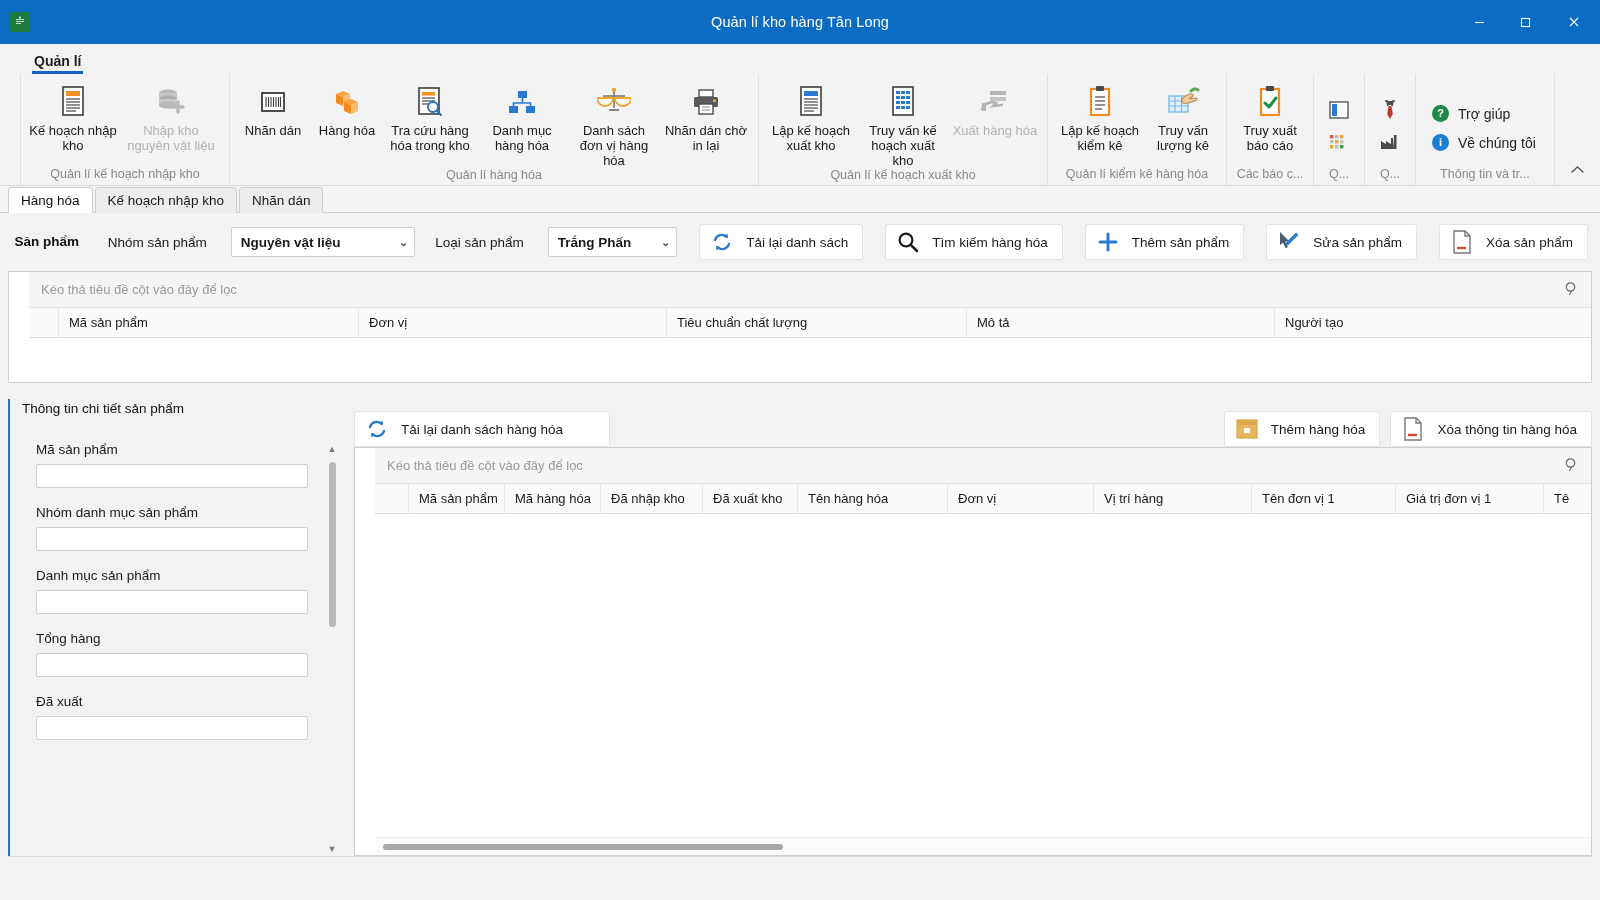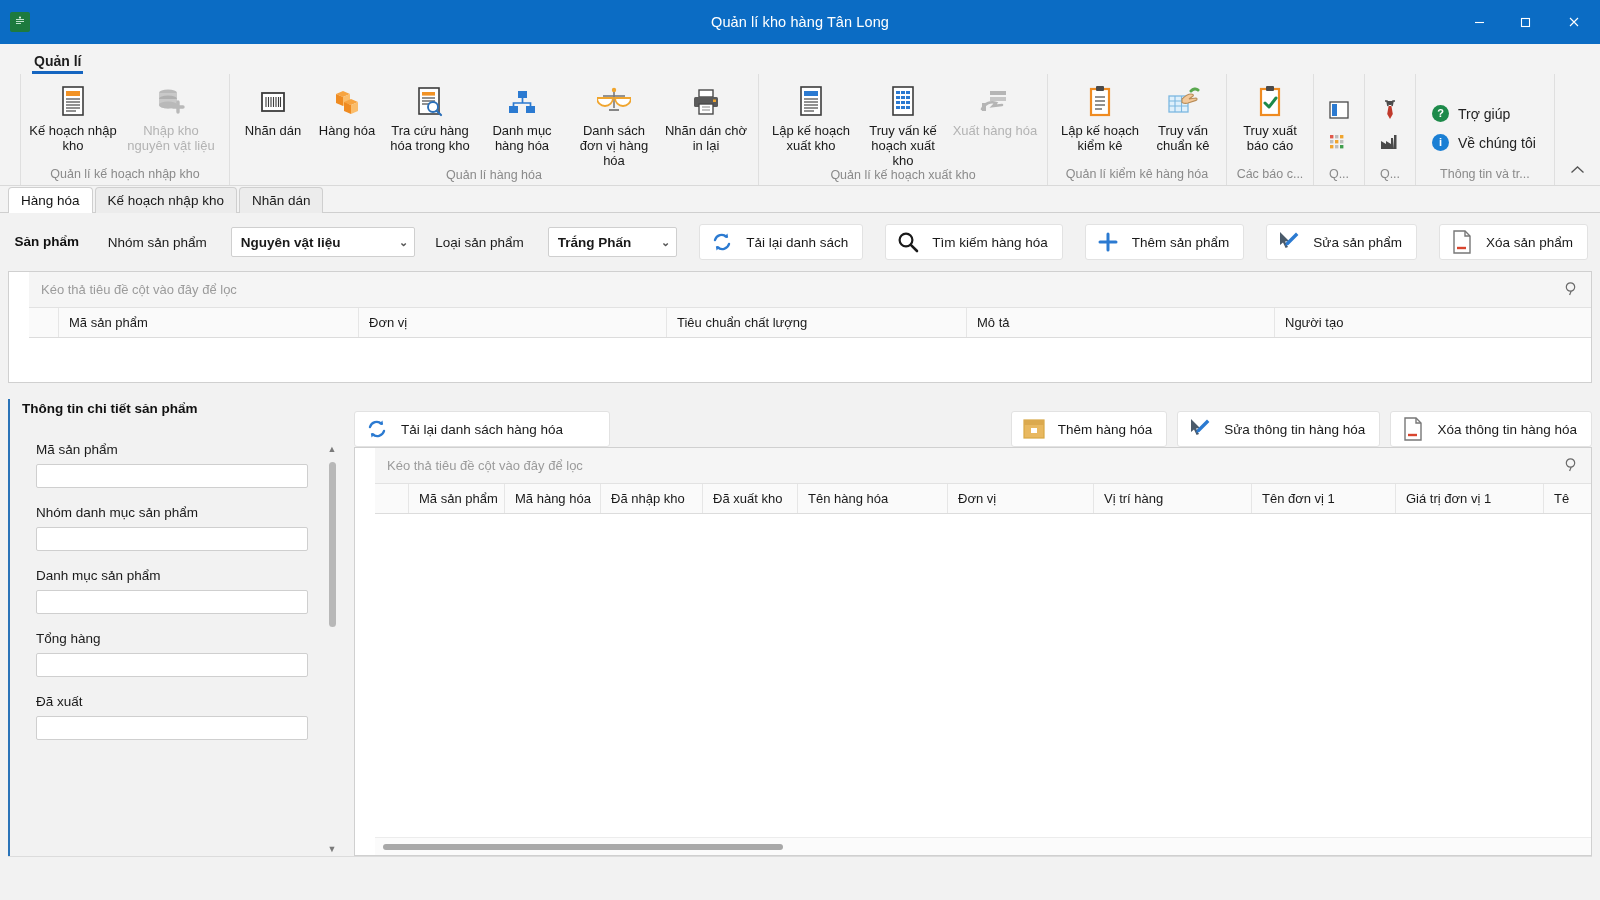--- a/index.html
+++ b/index.html
@@ -282,21 +282,21 @@
   }
   .detail-panel {
     width: 332px;
     display: flex;
     flex-direction: column;
     position: relative;
     border-left: 2px solid #2a73b8;
     padding-left: 10px;
   }
   .detail-title {
-    font-size: 13.5px; font-weight: bold; color: #111;
+    font-size: 13.5px; font-weight: normal; color: #111;
     margin: 2px 0 26px 2px;
   }
   .detail-scroll {
     flex: 1;
     position: relative;
     overflow: hidden;
     padding-right: 26px;
   }
   .field { margin-bottom: 17px; padding-left: 16px;}
   .field .flbl { font-size: 13.5px; color: #1a1a1a; margin-bottom: 7px; }
@@ -560,21 +560,21 @@
       </div>
       <div class="rbtn w-narrow">
         <span class="glyph">
           <svg width="34" height="32" viewBox="0 0 34 32">
             <rect x="3" y="10" width="19" height="16" fill="#dff0fb" stroke="#7cb7e0" stroke-width="1.3"></rect>
             <path d="M3 15h19M3 20h19M9 10v16M15.5 10v16" stroke="#7cb7e0" stroke-width="1.1"></path>
             <path d="M16 13c3-3 6-5 9-5 2 0 3 1 2 2l-4 3 7-1c1.4 0 1.4 2 0 2.4l-8 2.6c-2 .6-4 .4-6-.6z" fill="#f3c99a" stroke="#b98c57" stroke-width="1.1"></path>
             <path d="M25 5c2-2 5-3 7-1" stroke="#5aa84f" stroke-width="3" fill="none" stroke-linecap="round"></path>
           </svg>
         </span>
-        <span class="lbl">Truy vấn chuẩn kê</span>
+        <span class="lbl">Truy vấn lượng kê</span>
       </div>
     </div>
     <div class="rgroup-title">Quản lí kiểm kê hàng hóa</div>
   </div>
 
   <div class="rgroup">
     <div class="rgroup-items">
       <div class="rbtn w-narrow">
         <span class="glyph">
           <svg width="30" height="34" viewBox="0 0 30 34">
@@ -814,29 +814,20 @@
           <span class="tb-ico">
             <svg width="24" height="22" viewBox="0 0 24 22">
               <rect x="2" y="2" width="20" height="18" fill="#e8b860" stroke="#d7a744" stroke-width="1.2"></rect>
               <rect x="2" y="2" width="20" height="5" fill="#dba94e"></rect>
               <rect x="9" y="10" width="6" height="5" fill="#fff"></rect>
             </svg>
           </span>
           <span>Thêm hàng hóa</span>
         </div>
 
-        <div class="tbtn">
-          <span class="tb-ico">
-            <svg width="24" height="24" viewBox="0 0 24 24">
-              <path d="M3 2l9 9-4 .5L11 17l-2.4 1L6 12.5 3 15z" fill="#4a5a6a"></path>
-              <path d="M19 2.6l2.4 2.4-10 10-3.2.8.8-3.2z" fill="#2b7ad1"></path>
-            </svg>
-          </span>
-          <span>Sửa thông tin hàng hóa</span>
-        </div>
 
         <div class="tbtn">
           <span class="tb-ico">
             <svg width="22" height="24" viewBox="0 0 22 24">
               <path d="M3 1h11l5 5v17H3z" fill="#fff" stroke="#777" stroke-width="1.4"></path>
               <path d="M14 1v5h5" fill="none" stroke="#777" stroke-width="1.4"></path>
               <path d="M6 18h9" stroke="#d9452e" stroke-width="2.4"></path>
             </svg>
           </span>
           <span>Xóa thông tin hàng hóa</span>

